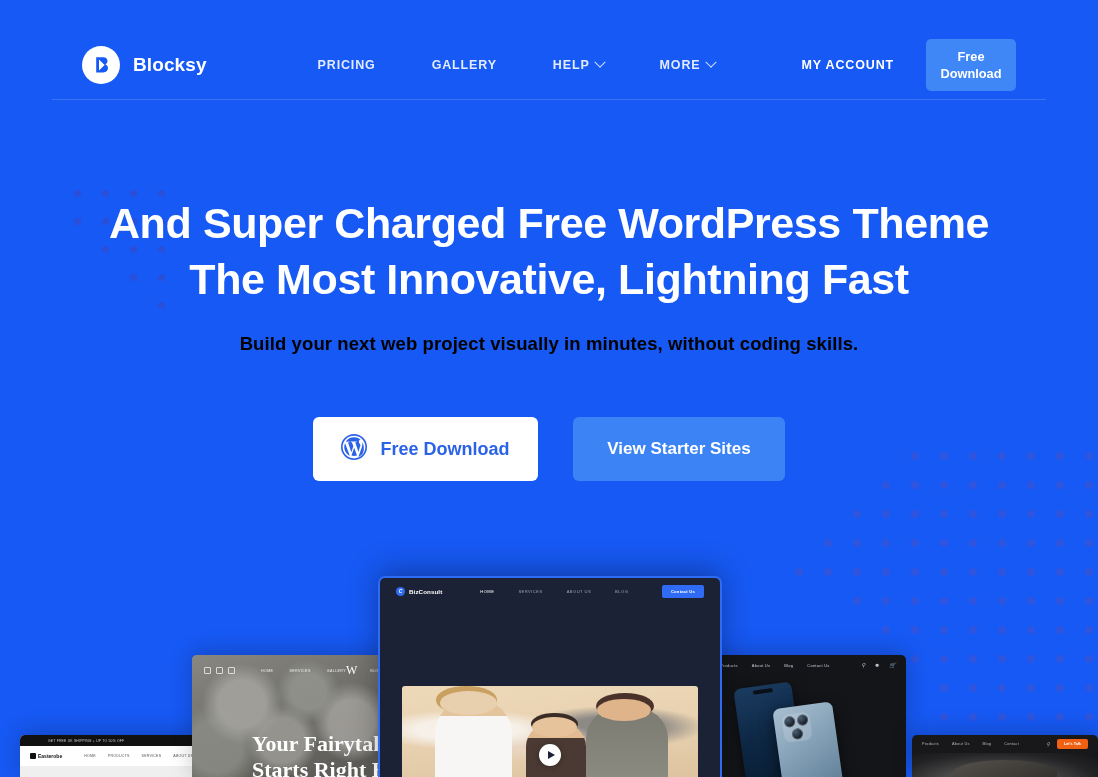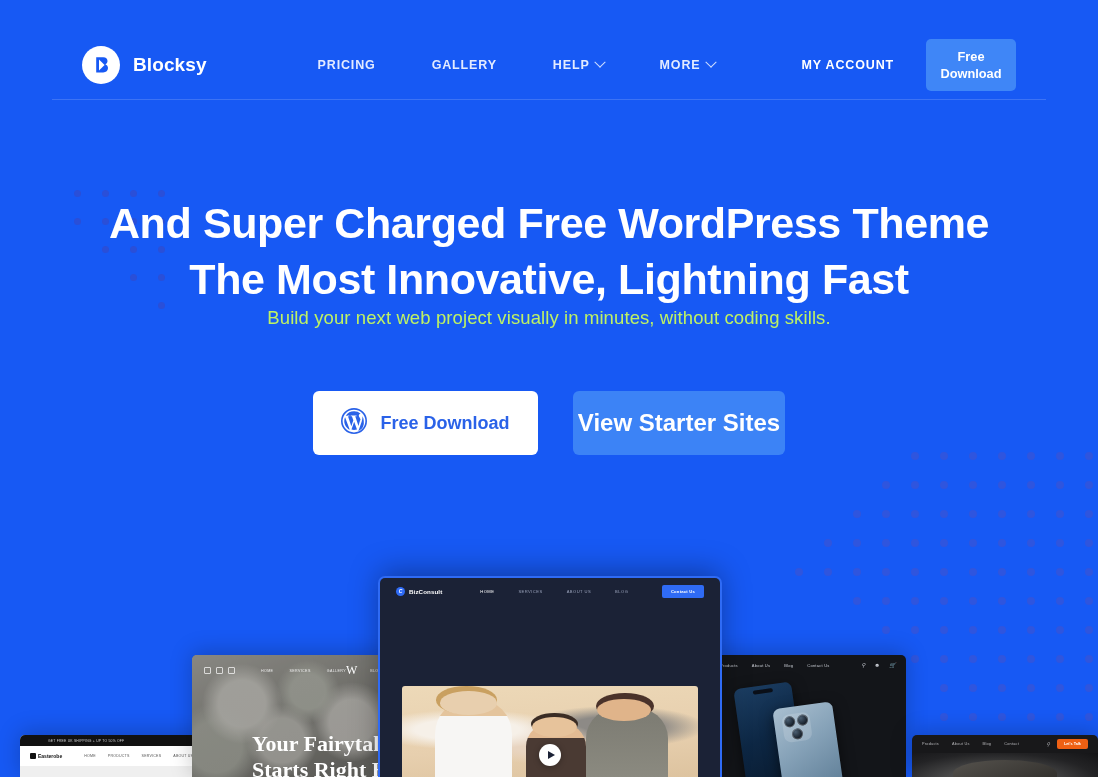--- a/index.html
+++ b/index.html
@@ -136,23 +136,24 @@
   .headline {
     color: #ffffff;
     font-size: 43px;
     font-weight: bold;
     line-height: 56px;
     letter-spacing: -0.4px;
     margin-top: 95px;
     padding: 0 80px;
   }
   .subhead {
-    color: #bef264;
+    color: #000000;
     font-size: 18.5px;
-    font-weight: normal;
+    font-weight: bold;
+    margin-top: 26px;
     letter-spacing: .1px;
   }
 
   .cta-row {
     display: flex;
     justify-content: center;
     gap: 35px;
     margin-top: 62px;
   }
   .btn {
@@ -168,21 +169,21 @@
   .btn-white {
     background: #ffffff;
     color: #2a62e8;
     font-size: 18px;
     width: 225px; height: 64px;
     gap: 13px;
   }
   .btn-lightblue {
     background: #3c83f6;
     color: #ffffff;
-    font-size: 24px;
+    font-size: 17px;
     width: 212px; height: 64px;
   }
 
   
   .mockups {
     position: absolute;
     left: 0; right: 0; bottom: 0;
     height: 210px;
     z-index: 25;
   }

